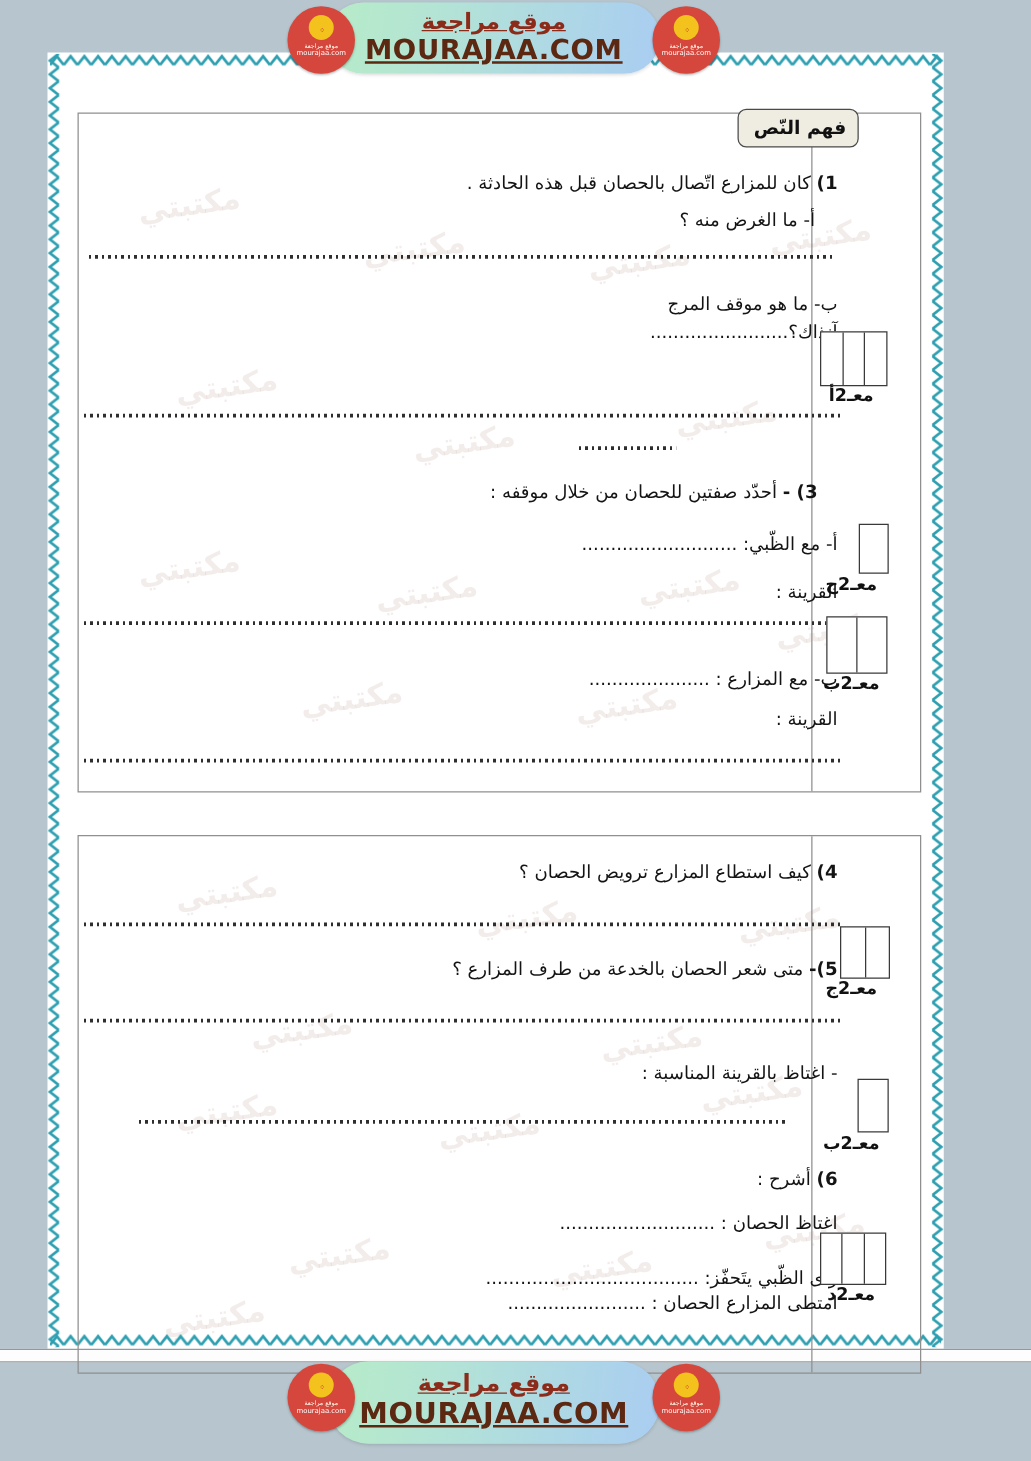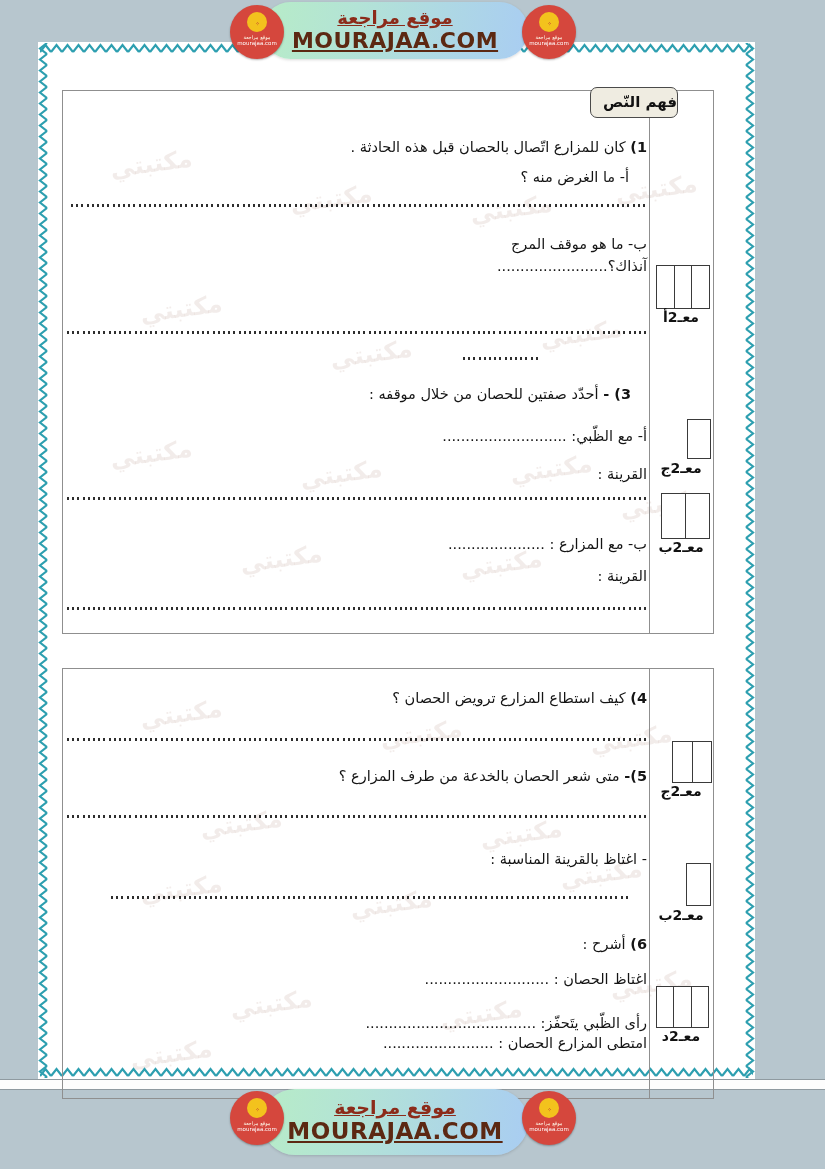--- a/index.html
+++ b/index.html
@@ -14,24 +14,24 @@
         text-align:center;box-shadow:0 1px 3px rgba(0,0,0,.15);}
   .pill .ar{display:block;font-weight:bold;color:#8c2b1a;text-decoration:underline;direction:rtl;}
   .pill .domain{display:block;font-weight:bold;color:#5c2812;text-decoration:underline;letter-spacing:.5px;}
   .badge{position:absolute;width:54px;height:54px;border-radius:50%;background:#d5473d;
         box-shadow:0 1px 2px rgba(0,0,0,.3);display:flex;flex-direction:column;align-items:center;z-index:6;}
   .badge .sun{width:20px;height:20px;border-radius:50%;background:#f3c21d;margin-top:7px;
         display:flex;align-items:center;justify-content:center;font-size:6px;color:#b33;}
   .badge .t1{font-size:5px;color:#ffe;direction:rtl;line-height:6px;margin-top:2px;}
   .badge .t2{font-size:5.5px;color:#fff;line-height:6px;}
   
-  .frame{position:absolute;border:1px solid #8f8f8f;background:transparent;}
+  .frame{position:absolute;border:1px solid #8f8f8f;background:transparent;padding-left:23px;}
   .vdivider{position:absolute;top:0;bottom:0;width:0;border-left:1px solid #8f8f8f;}
   .titlebox{position:absolute;background:#efece1;border:1.6px solid #4a4a4a;border-radius:7px;
-        direction:rtl;font-weight:bold;font-size:15px;color:#111;line-height:28px;padding-right:0;z-index:2;}
+        direction:rtl;font-weight:bold;font-size:15px;color:#111;line-height:28px;padding-right:9px;z-index:2;}
   .qline{position:absolute;direction:rtl;font-size:14.5px;color:#141414;white-space:nowrap;line-height:20px;}
   .qnum{font-weight:bold;}
   .dotline{position:absolute;height:2.6px;
         background:repeating-linear-gradient(90deg,#2e2e2e 0,#2e2e2e 2px,transparent 2px,transparent 5.2px);}
   .markbox{position:absolute;display:flex;border:1.5px solid #3a3a3a;background:#fff;}
   .markbox .cell{flex:1;border-left:1px solid #3a3a3a;}
   .markbox .cell:first-child{border-left:none;}
   .marklabel{position:absolute;direction:rtl;font-weight:bold;font-size:14px;color:#111;text-align:center;width:58px;}
   .wm{position:absolute;direction:rtl;font-size:24px;font-weight:bold;color:rgba(165,125,115,0.15);
         transform:rotate(-8deg);pointer-events:none;white-space:nowrap;}

